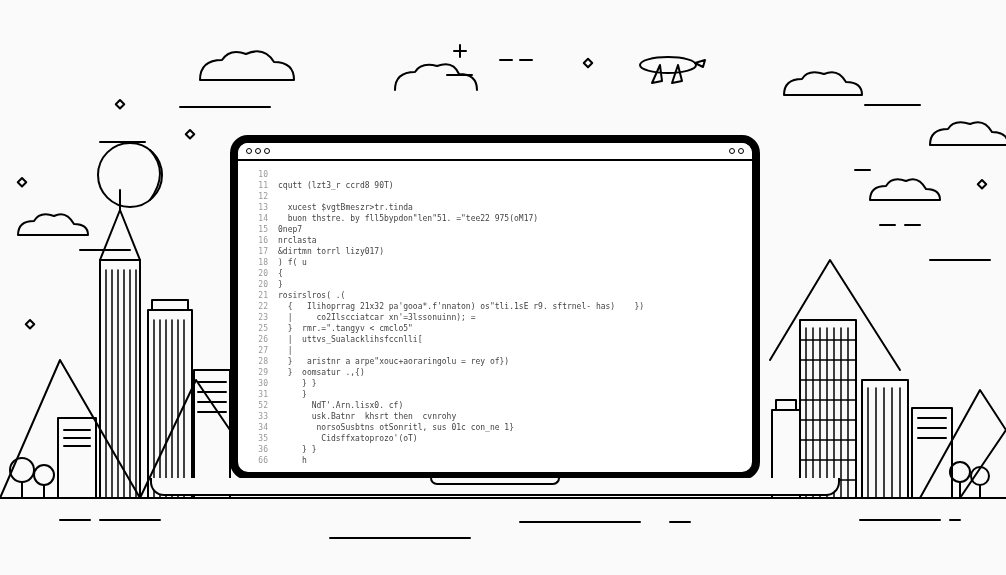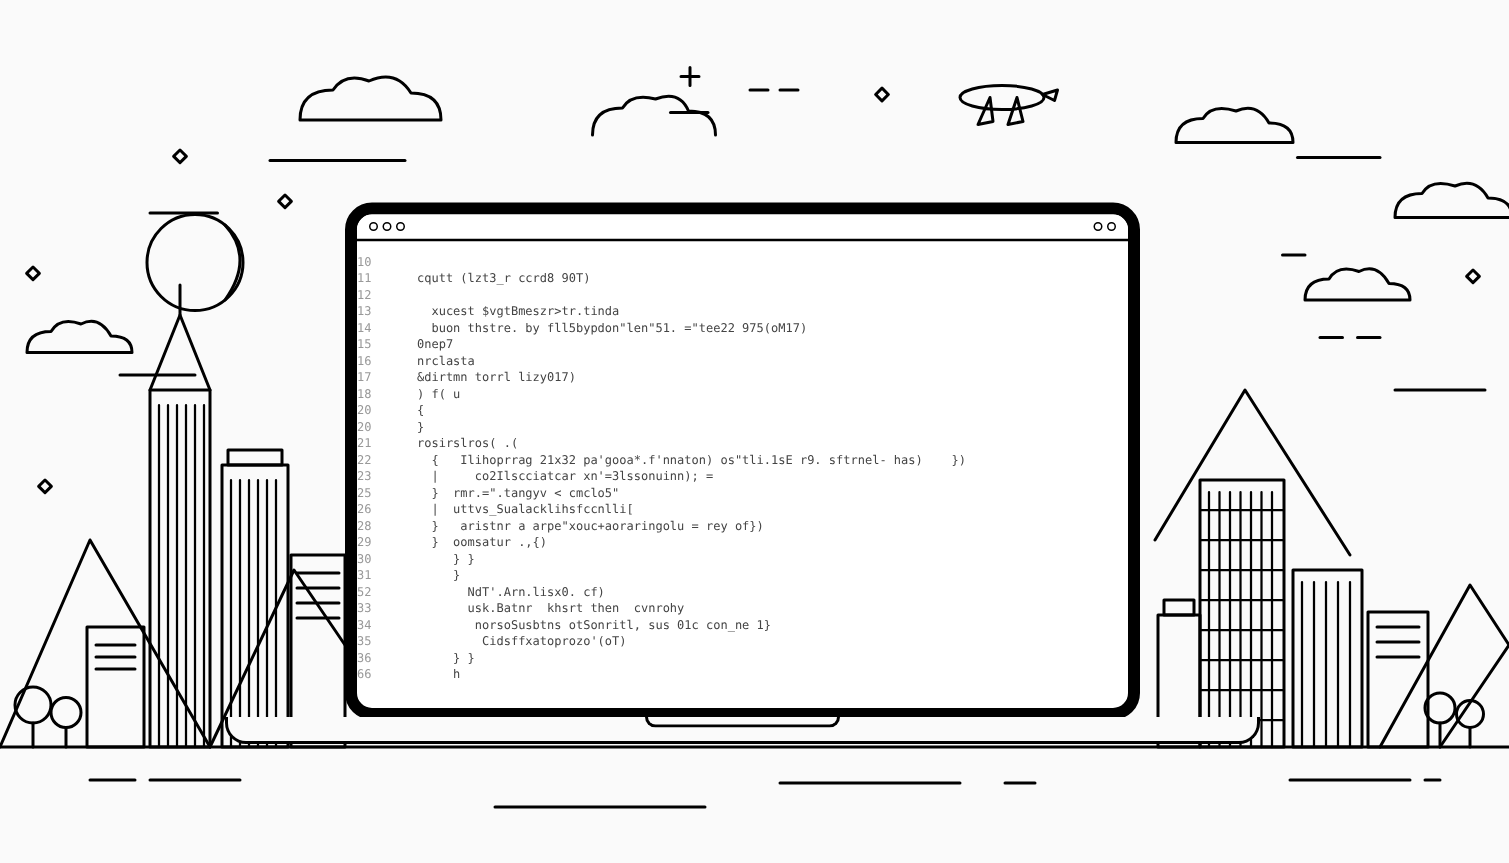--- a/index.html
+++ b/index.html
@@ -5,21 +5,21 @@
   *{margin:0;padding:0;box-sizing:border-box}
   body{width:1006px;height:575px;background:#fafafa;overflow:hidden;position:relative;font-family:ui-monospace,Menlo,Consolas,monospace}
   svg.bg{position:absolute;top:0;left:0;width:1006px;height:575px}
   .laptop{position:absolute;left:230px;top:135px;width:530px;height:345px;border:8px solid #000;border-radius:18px;background:#fff}
   .tbar{height:18px;border-bottom:2px solid #000;display:flex;align-items:center;padding:0 8px;background:#fff;border-radius:10px 10px 0 0}
   .tbar .dots{display:flex;gap:3px}
   .tbar .dot{width:6px;height:6px;border:1.3px solid #000;border-radius:50%}
   .tbar .spacer{flex:1}
   .editor{padding:8px 0 8px 0;height:calc(100% - 18px);overflow:hidden}
   .line{display:flex;font-size:8px;line-height:11px;color:#444}
-  .ln{width:40px;text-align:left;padding-right:10px;color:#999;user-select:none}
+  .ln{width:40px;text-align:right;padding-right:10px;color:#999;user-select:none}
   .code{white-space:pre}
   .base{position:absolute;left:150px;top:478px;width:690px;height:18px;border:2px solid #000;border-top:none;border-radius:0 0 14px 14px;background:#fafafa}
   .notch{position:absolute;left:430px;top:478px;width:130px;height:7px;border:2px solid #000;border-top:none;border-radius:0 0 10px 10px;background:#fafafa}
 </style>
 </head>
 <body>
 
 <svg class="bg" viewBox="0 0 1006 575">
   <g stroke="#000" stroke-width="2" fill="none" stroke-linecap="round" stroke-linejoin="round">
 
@@ -226,20 +226,24 @@
       </div>
       <div class="line">
         <span class="ln">25</span>
         <span class="code">  }  rmr.=".tangyv &lt; cmclo5"</span>
       </div>
       <div class="line">
         <span class="ln">26</span>
         <span class="code">  |  uttvs_Sualacklihsfccnlli[</span>
       </div>
       <div class="line">
+        <span class="ln">27</span>
+        <span class="code">  |</span>
+      </div>
+      <div class="line">
         <span class="ln">28</span>
         <span class="code">  }   aristnr a arpe"xouc+aoraringolu = rey of})</span>
       </div>
       <div class="line">
         <span class="ln">29</span>
         <span class="code">  }  oomsatur .,{)</span>
       </div>
       <div class="line">
         <span class="ln">30</span>
         <span class="code">     } }</span>

